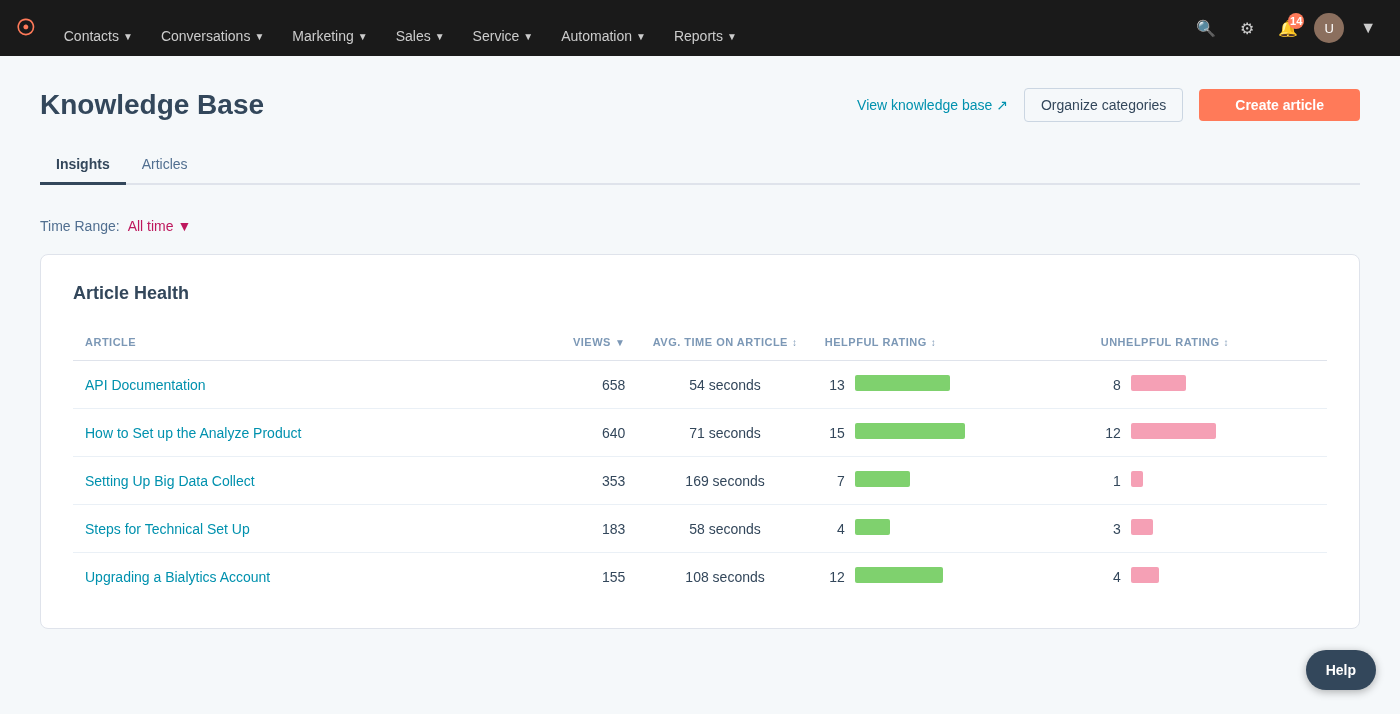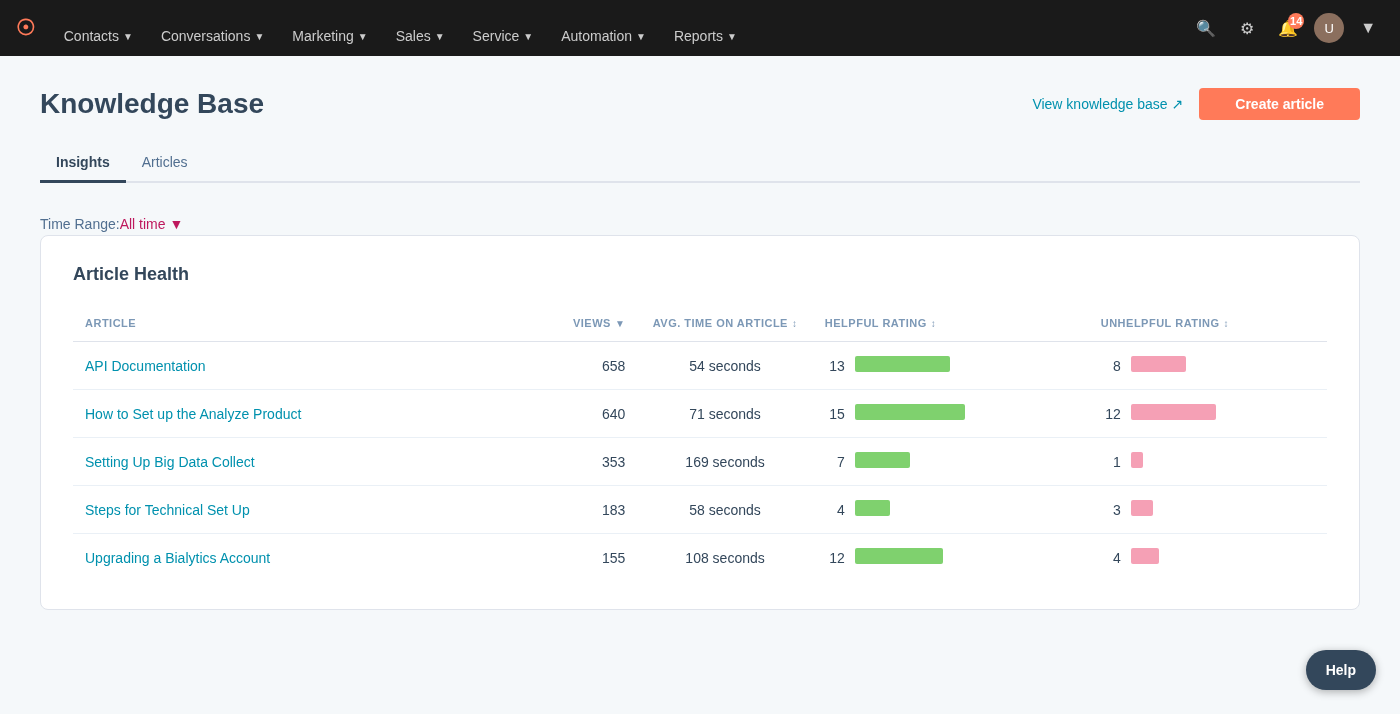--- a/index.html
+++ b/index.html
@@ -148,21 +148,22 @@
     .tab.active {
       color: #33475b;
       font-weight: 600;
       border-bottom: 3px solid #33475b;
     }
 
     
     .time-range-bar {
       display: flex;
       align-items: center;
-      margin-bottom: 3px;
+      gap: 8px;
+      margin-bottom: 20px;
       font-size: 14px;
       color: #516f90;
     }
     .time-range-select {
       display: flex;
       align-items: center;
       gap: 4px;
       color: #be185d;
       cursor: pointer;
       font-size: 14px;
@@ -281,20 +282,21 @@
 
 <div class="main-content">
 
   <div class="page-header">
     <h1 class="page-title">Knowledge Base</h1>
     <div class="header-actions">
       <a class="view-kb-link">
         <span>View knowledge base</span>
         <span>↗</span>
       </a>
+      <button class="btn-secondary">Organize categories</button>
       <button class="btn-primary">Create article</button>
     </div>
   </div>
 
   <div class="tabs">
     <div class="tab active">
       <span>Insights</span>
     </div>
     <div class="tab">
       <span>Articles</span>

